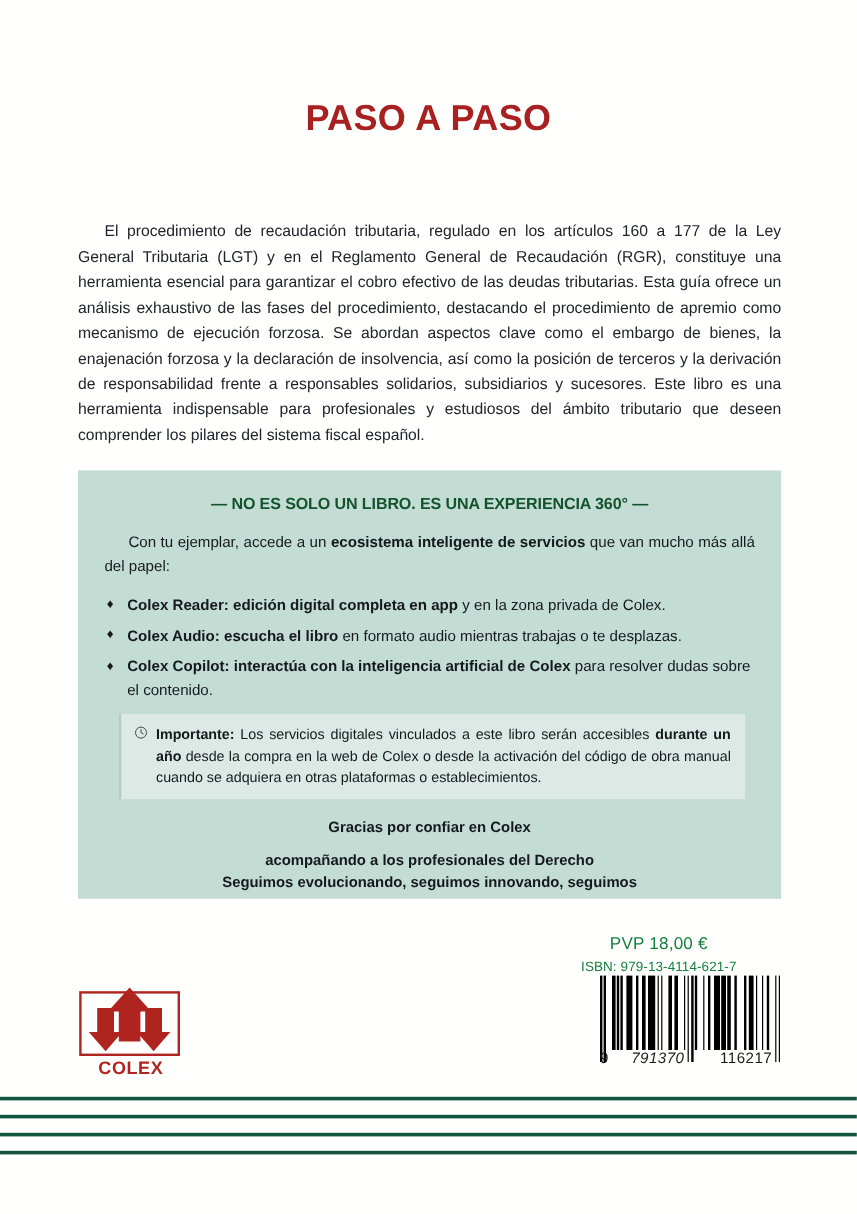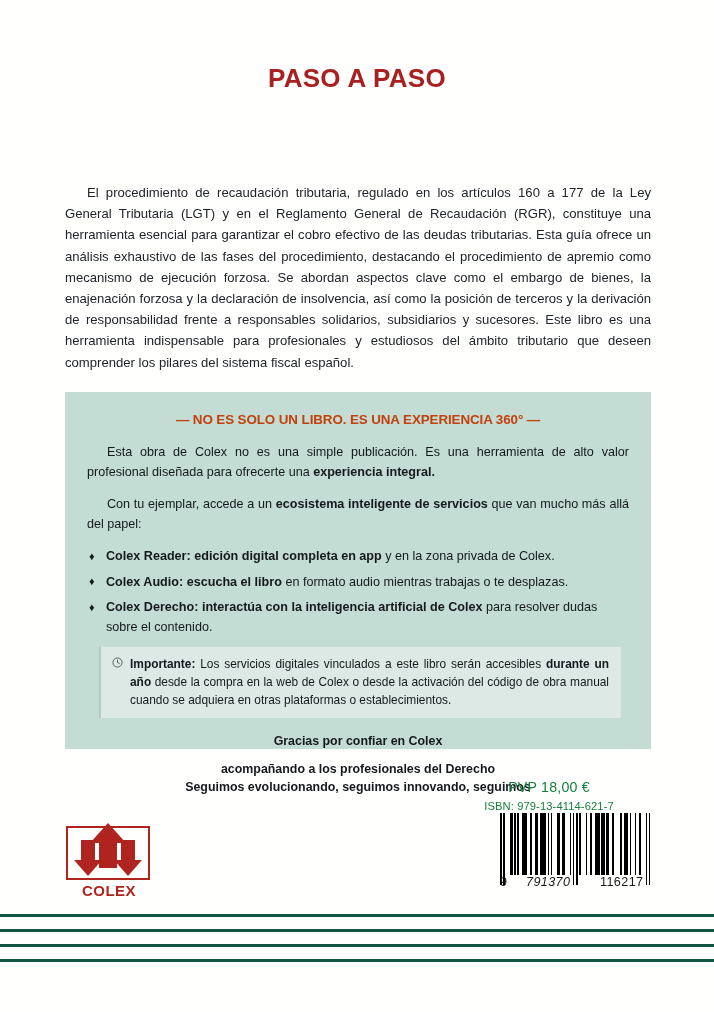--- a/index.html
+++ b/index.html
@@ -24,26 +24,26 @@
 
   
   .title-block {
     position: absolute;
     top: 62px;
     left: 0;
     width: 714px;
     text-align: center;
   }
   .title-main {
-    font-size: 26px;
+    font-size: 30px;
     font-weight: bold;
     color: #a8201f;
     letter-spacing: 0.3px;
     line-height: 1.25;
-    margin: 0;
+    margin: 18px;
   }
   .title-sub {
     font-size: 19.5px;
     font-weight: bold;
     color: #11543f;
     letter-spacing: -0.1px;
     line-height: 1.3;
     margin: 6px 0 0 0;
   }
 
@@ -69,21 +69,21 @@
     width: 586px;
     height: 357px;
     background: #c3dcd4;
     box-sizing: border-box;
     padding: 16px 22px 0 22px;
   }
   .panel-head {
     text-align: center;
     font-size: 13.4px;
     font-weight: bold;
-    color: #c2410c;
+    color: #14532d;
     letter-spacing: -0.1px;
     margin: 4px 0 16px 0;
   }
   .panel-p {
     font-size: 12.6px;
     line-height: 19.5px;
     text-align: justify;
     text-indent: 20px;
     color: #15191d;
     margin: 0 0 13px 0;
@@ -254,33 +254,32 @@
   <div class="title-block">
     <div class="title-main">PASO A PASO</div>
   </div>
 
   <div class="intro">El procedimiento de recaudación tributaria, regulado en los artículos 160 a 177 de la Ley General Tributaria (LGT) y en el Reglamento General de Recaudación (RGR), constituye una herramienta esencial para garantizar el cobro efectivo de las deudas tributarias. Esta guía ofrece un análisis exhaustivo de las fases del procedimiento, destacando el procedimiento de apremio como mecanismo de ejecución forzosa. Se abordan aspectos clave como el embargo de bienes, la enajenación forzosa y la declaración de insolvencia, así como la posición de terceros y la derivación de responsabilidad frente a responsables solidarios, subsidiarios y sucesores. Este libro es una herramienta indispensable para profesionales y estudiosos del ámbito tributario que deseen comprender los pilares del sistema fiscal español.</div>
 
   <div class="panel">
 
     <div class="panel-head">— NO ES SOLO UN LIBRO. ES UNA EXPERIENCIA 360° —</div>
 
-    <p class="panel-p"><span>Esta obra de Colex no es una simple publicación. Es una herramienta de alto valor profesional diseñada para ofrecerte una </span><b>experiencia integral.</b></p>
 
     <p class="panel-p"><span>Con tu ejemplar, accede a un </span><b>ecosistema inteligente de servicios</b><span> que van mucho más allá del papel:</span></p>
 
     <ul class="bullets">
       <li>
         <span class="dia">♦</span><b>Colex Reader: edición digital completa en app</b><span> y en la zona privada de Colex.</span>
       </li>
       <li>
         <span class="dia">♦</span><b>Colex Audio: escucha el libro</b><span> en formato audio mientras trabajas o te desplazas.</span>
       </li>
       <li>
-        <span class="dia">♦</span><b>Colex Derecho: interactúa con la inteligencia artificial de Colex</b><span> para resolver dudas sobre el contenido.</span>
+        <span class="dia">♦</span><b>Colex Copilot: interactúa con la inteligencia artificial de Colex</b><span> para resolver dudas sobre el contenido.</span>
       </li>
     </ul>
 
     <div class="callout">
       <svg class="clock-icon" viewBox="0 0 24 24">
         <circle cx="12" cy="12" r="10" fill="none" stroke="#3d4b47" stroke-width="1.8"></circle>
         <path d="M12 6.5 V12 L16 14.2" fill="none" stroke="#3d4b47" stroke-width="1.8" stroke-linecap="round"></path>
       </svg>
       <div class="callout-text"><b>Importante:</b><span> Los servicios digitales vinculados a este libro serán accesibles </span><b>durante un año</b><span> desde la compra en la web de Colex o desde la activación del código de obra manual cuando se adquiera en otras plataformas o establecimientos.</span></div>
     </div>

